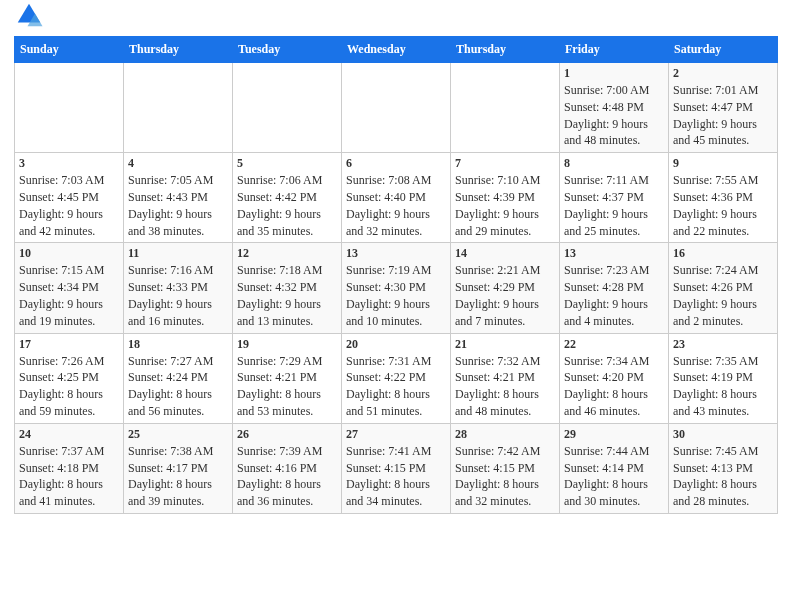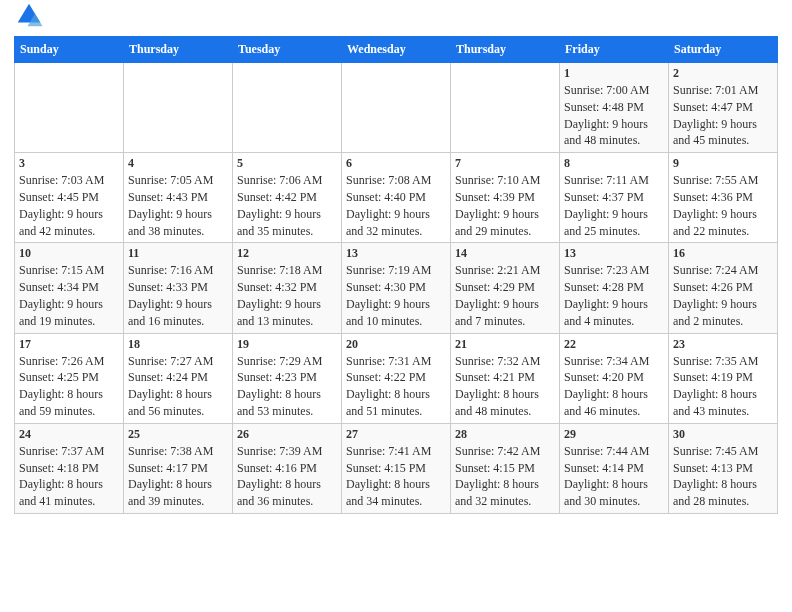--- a/index.html
+++ b/index.html
@@ -244,21 +244,21 @@
           </td>
           <td>
             <span class="day-number">18</span>
             <div class="day-info">Sunrise: 7:27 AM
 Sunset: 4:24 PM
 Daylight: 8 hours and 56 minutes.</div>
           </td>
           <td>
             <span class="day-number">19</span>
             <div class="day-info">Sunrise: 7:29 AM
-Sunset: 4:23 PM
+Sunset: 4:21 PM
 Daylight: 8 hours and 53 minutes.</div>
           </td>
           <td>
             <span class="day-number">20</span>
             <div class="day-info">Sunrise: 7:31 AM
 Sunset: 4:22 PM
 Daylight: 8 hours and 51 minutes.</div>
           </td>
           <td>
             <span class="day-number">21</span>

